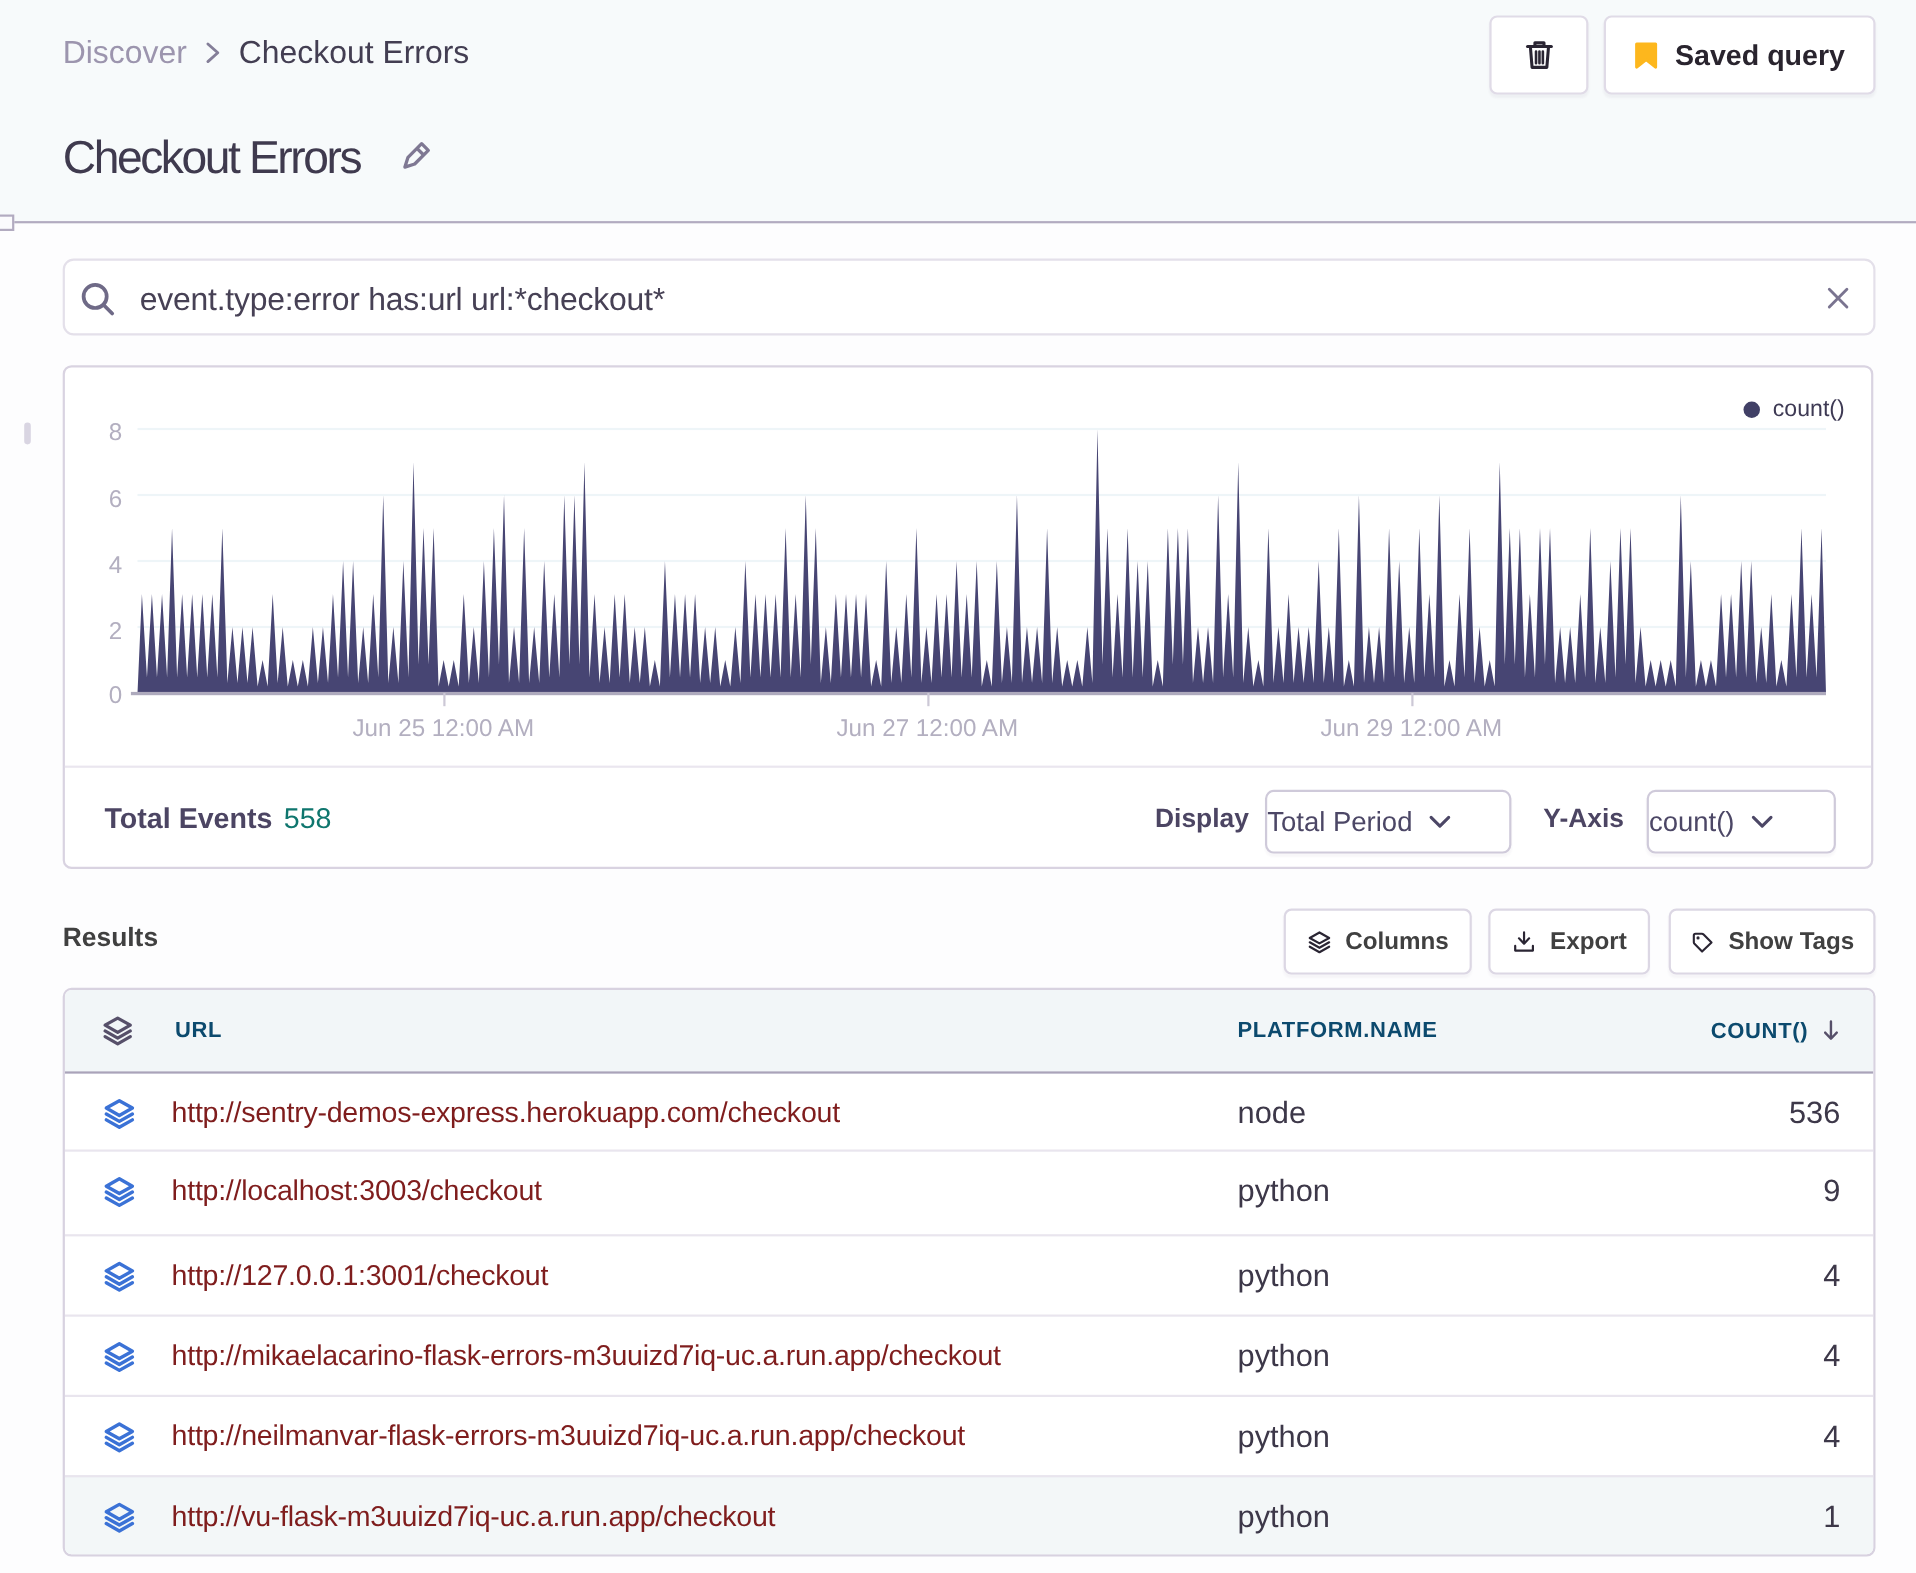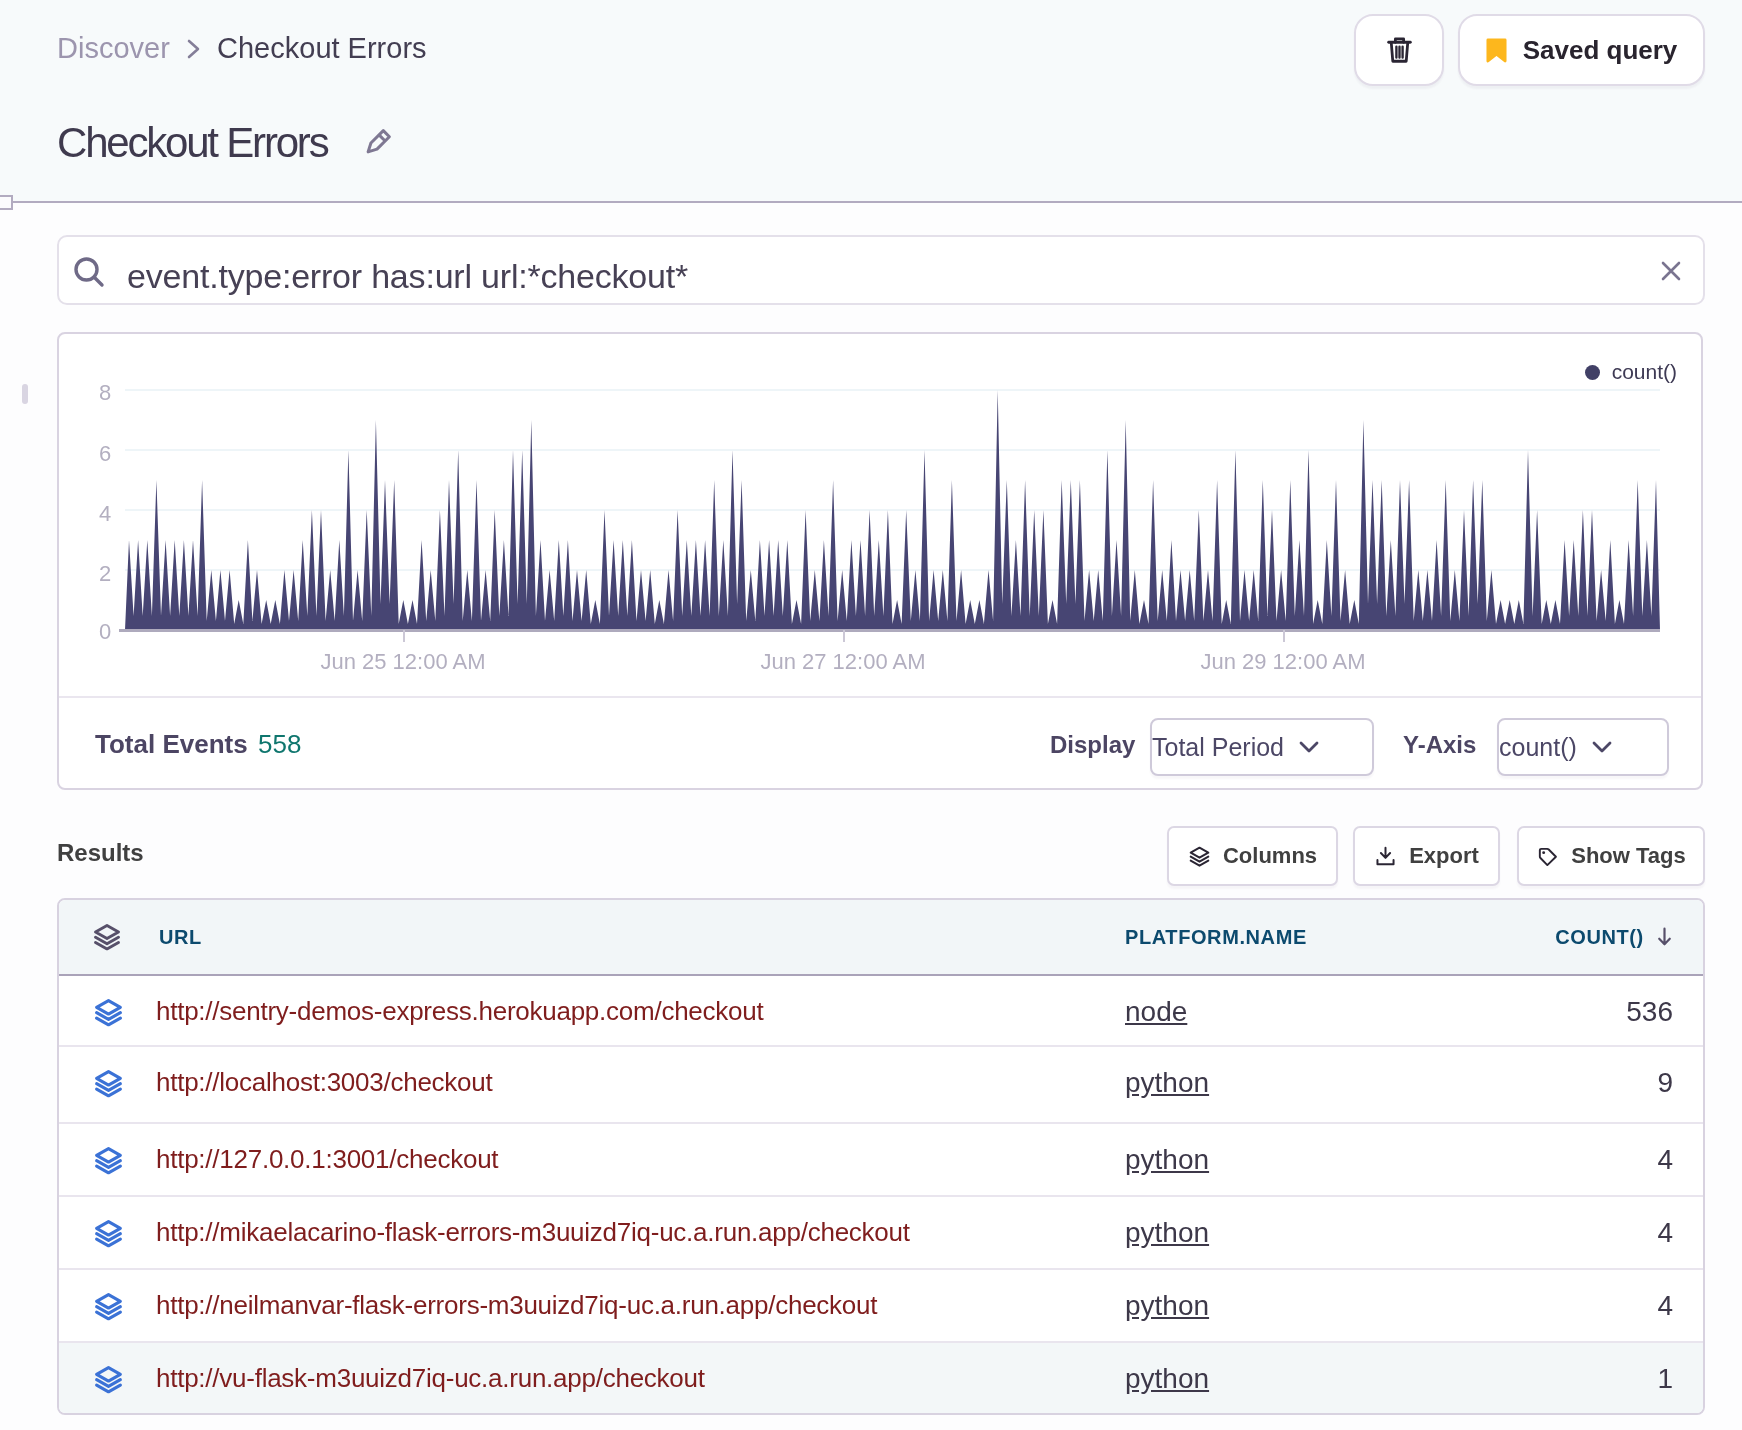--- a/index.html
+++ b/index.html
@@ -2,44 +2,44 @@
 <html><head>
 <meta charset="utf-8">
 <style>
   * { margin:0; padding:0; box-sizing:border-box; }
   html,body { width:1742px; height:1430px; background:#fdfdfe; font-family:"Liberation Sans", sans-serif; }
   .page { position:relative; width:1742px; height:1430px; overflow:hidden; }
   .abs { position:absolute; }
   .hdr { position:absolute; left:0; top:0; width:1742px; height:203px; background:#f7fafb; border-bottom:2px solid #b2abc0; }
   .crumb { position:absolute; left:57px; top:32px; font-size:29px; color:#9c95ae; }
   .crumb b { color:#433e52; font-weight:400; }
-  .btn { position:absolute; background:#fff; border:2px solid #e0dbe7; border-radius:19px; box-shadow:0 3px 2px rgba(70,60,90,0.05); display:flex; align-items:center; justify-content:center; }
+  .btn { position:absolute; background:#fff; border:2px solid #e0dbe7; border-radius:7px; box-shadow:0 3px 2px rgba(70,60,90,0.05); display:flex; align-items:center; justify-content:center; }
   .title { position:absolute; left:57px; top:119px; font-size:42px; color:#3f3a4e; letter-spacing:-2.2px; }
   .notch { position:absolute; left:-6px; top:195px; width:19px; height:15px; background:#fbfbfd; border:2px solid #b2abc0; }
   .search { position:absolute; left:57px; top:235px; width:1648px; height:70px; background:#fff; border:2px solid #e4e0ea; border-radius:10px; }
-  .stxt { position:absolute; left:68px; top:20px; font-size:34px; letter-spacing:-0.2px; color:#474155; }
+  .stxt { position:absolute; left:68px; top:20px; font-size:29px; letter-spacing:-0.2px; color:#474155; }
   .panel { position:absolute; left:57px; top:332px; width:1646px; height:458px; background:#fff; border:2px solid #d9d3e1; border-radius:8px; }
   .legend { position:absolute; right:24px; top:26px; display:flex; align-items:center; font-size:21px; color:#3e3a54; }
   .ldot { width:15px; height:15px; border-radius:50%; background:#414066; margin-right:12px; }
   .pfoot { position:absolute; left:0; top:362px; width:1642px; height:92px; border-top:2px solid #eae6ef; }
   .flab { position:absolute; top:31px; font-size:26px; font-weight:bold; color:#4c4563; }
   .fval { position:absolute; top:31px; font-size:26px; color:#0f766e; }
   .drop { position:absolute; top:20px; height:58px; background:#fff; border:2px solid #cfcada; border-radius:8px; display:flex; align-items:center; font-size:25px; color:#4c4766; box-shadow:0 3px 2px rgba(70,60,90,0.04); }
   .drop svg { margin-left:14px; }
   .rhead { position:absolute; left:57px; top:839px; font-size:24px; font-weight:bold; color:#404040; }
   .tbtn { position:absolute; top:826px; height:60px; background:#fff; border:2px solid #dcd7e4; border-radius:7px; box-shadow:0 3px 2px rgba(70,60,90,0.04); display:flex; align-items:center; justify-content:center; font-size:22px; font-weight:bold; color:#404040; }
   .tbtn svg { margin-right:12px; }
   .table { position:absolute; left:57px; top:898px; width:1648px; height:517px; background:#fff; border:2px solid #d8d2e0; border-radius:8px; overflow:hidden; }
   .thead { position:absolute; left:0; top:0; width:1644px; height:76px; background:#f2f6f8; border-bottom:2px solid #aaa3b9; }
   .hcell { position:absolute; top:26px; font-size:20px; font-weight:bold; color:#0c4a6e; letter-spacing:0.6px; }
   .row { position:absolute; left:0; width:1644px; height:73px; }
   .rline { border-top:2px solid #e9e5ee; }
   .cicon { position:absolute; left:34px; top:21px; }
   .curl { position:absolute; left:97px; top:20px; font-size:26px; letter-spacing:-0.25px; color:#7f1d1d; }
-  .cplat { position:absolute; left:1066px; top:20px; font-size:28px; color:#3d3849;text-decoration:underline; }
+  .cplat { position:absolute; left:1066px; top:20px; font-size:28px; color:#3d3849; }
   .ccnt { position:absolute; right:30px; top:20px; font-size:28px; color:#3d3849; }
 </style>
 </head>
 <body>
 <div class="page">
 
   <div class="hdr"></div>
   <div class="crumb">Discover&nbsp; <svg width="15" height="24" viewBox="0 0 15 24" style="vertical-align:-3px">
         <path d="M3 4 L12 12 L3 20" fill="none" stroke="#847e98" stroke-width="2.6" stroke-linecap="round" stroke-linejoin="round"></path>
       </svg>&nbsp; <b>Checkout Errors</b></div>

